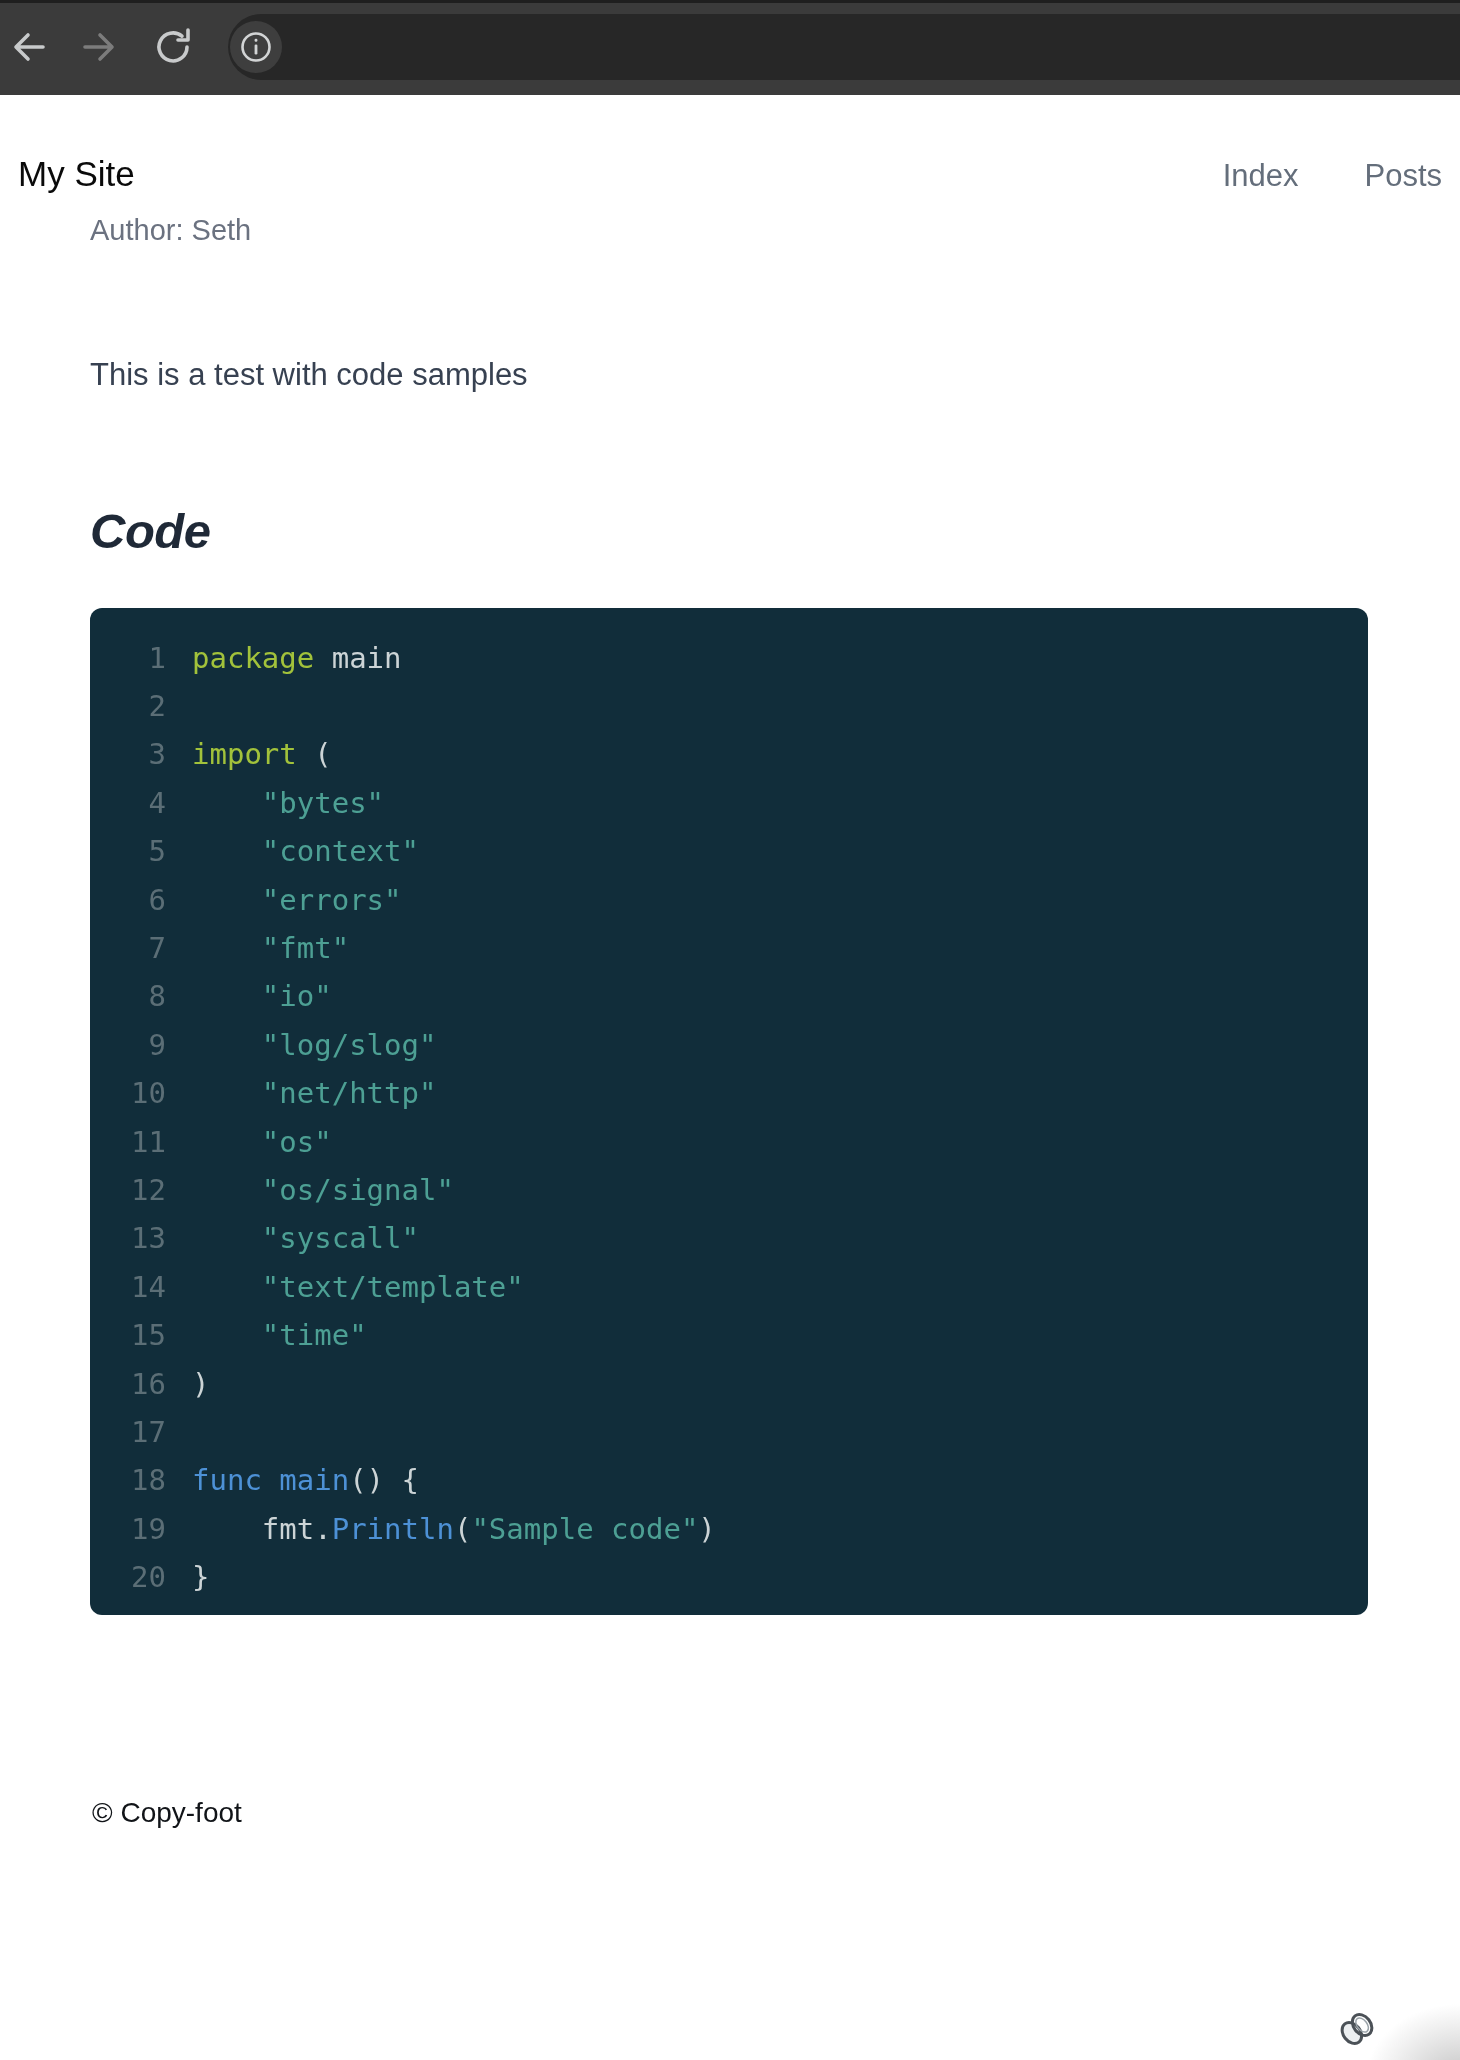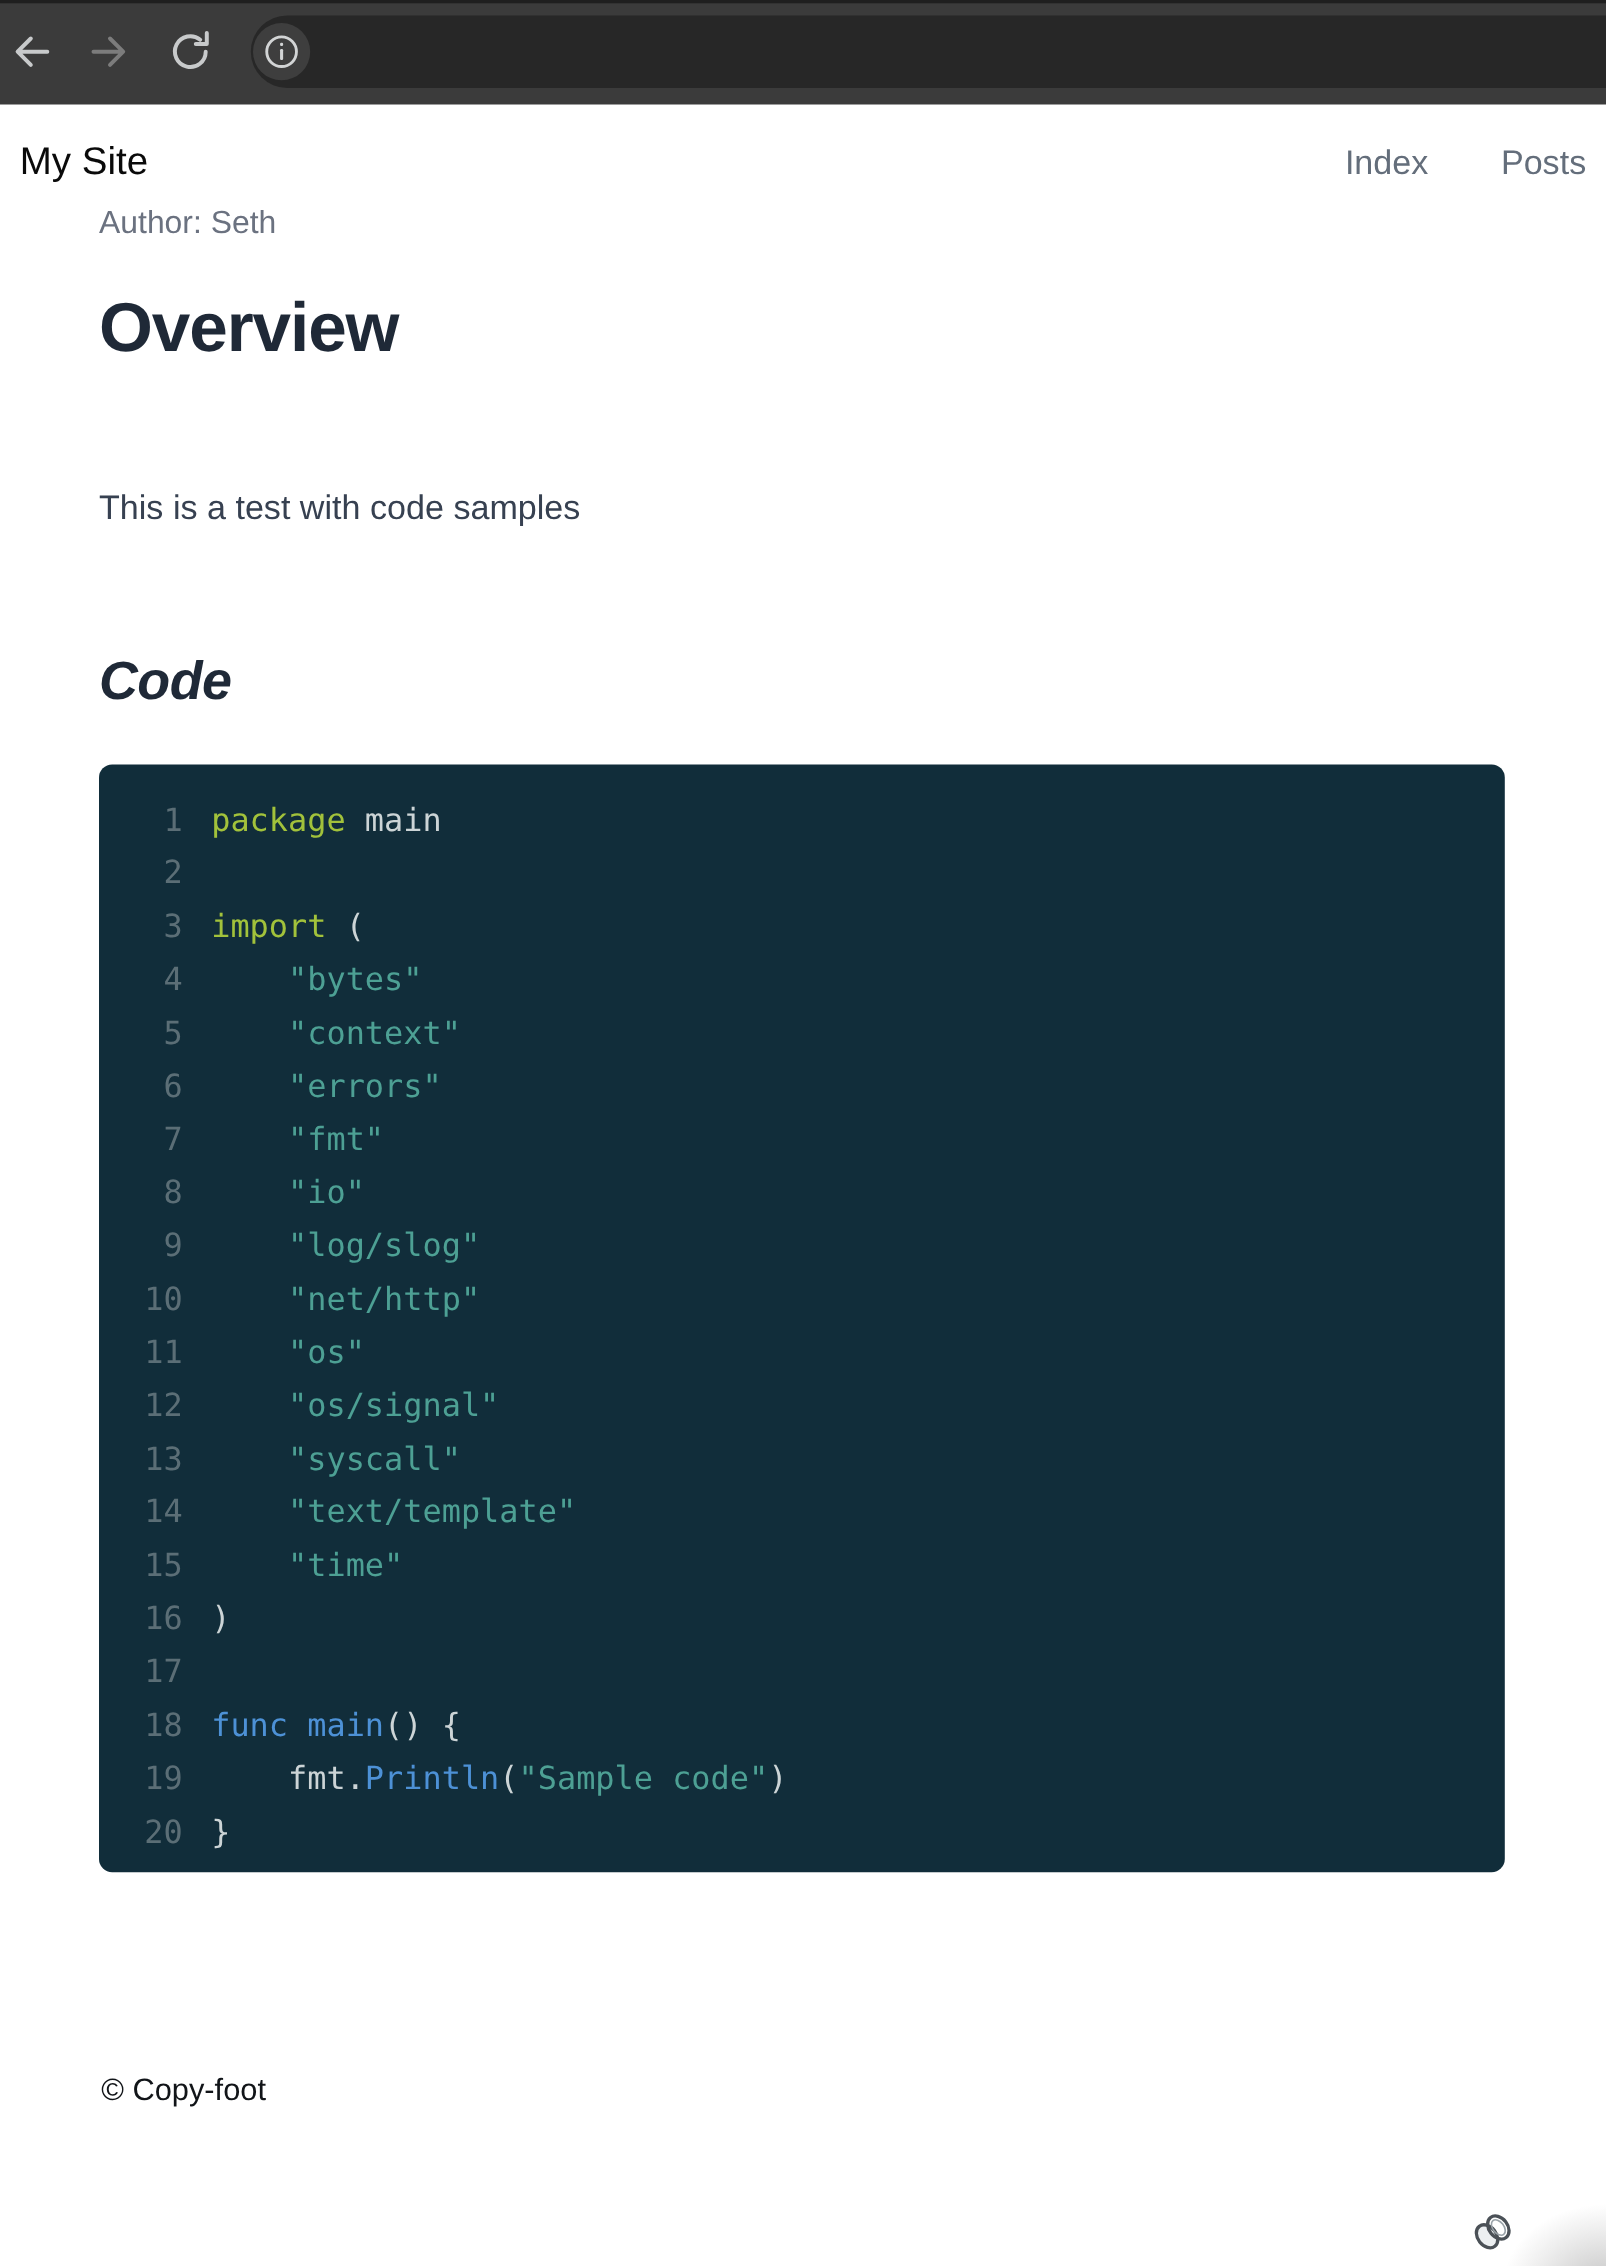--- a/index.html
+++ b/index.html
@@ -8,21 +8,21 @@
   
   .chrome { position:relative; width:1460px; height:95px; background:#3b3b3b; overflow:hidden; }
   .chrome-topstrip { position:absolute; top:0; left:0; right:0; height:3px; background:#1f1f1f; }
   .nav-btn { position:absolute; top:25px; width:44px; height:44px; cursor:pointer; }
   .nav-btn svg { display:block; }
   .url-pill { position:absolute; left:228px; right:-60px; top:14px; height:66px; background:#272727; border-radius:33px; }
   .info-chip { position:absolute; left:230px; top:21px; width:52px; height:52px; border-radius:50%; background:#3e3e3e; display:flex; align-items:center; justify-content:center; }
   .url-text { position:absolute; left:302px; top:14px; height:66px; line-height:66px; font-size:27px; color:#e8e8e8; letter-spacing:.3px; white-space:nowrap; }
 
   
-  .site-header { display:flex; justify-content:space-between; align-items:baseline; padding:32px 18px 0 18px; }
+  .site-header { display:flex; justify-content:space-between; align-items:baseline; padding:59px 18px 0 18px; }
   .site-title { font-size:35px; color:#0a0a0a; }
   .site-nav { display:flex; gap:66px; }
   .site-nav a { font-size:31px; color:#646e7b; text-decoration:none; cursor:pointer; }
 
   
   .article { margin-left:90px; width:1278px; }
   .post-title { margin-top:50px; font-size:90px; font-weight:700; letter-spacing:-2px; color:#050505; line-height:1.05; }
   .author { margin-top:20px; font-size:29px; color:#6b7280; }
   .h2 { margin-top:42px; font-size:63px; font-weight:700; color:#1f2937; letter-spacing:-1px; line-height:1.15; }
   .body-p { margin-top:108px; font-size:31px; color:#374151; line-height:1.3; }
@@ -80,21 +80,20 @@
   <span class="site-title">My Site</span>
   <nav class="site-nav">
     <a>Index</a>
     <a>Posts</a>
   </nav>
 </div>
 
 <div class="article">
   <div class="author">Author: Seth</div>
 
-  <h2 class="h2">Overview</h2>
   <p class="body-p">This is a test with code samples</p>
 
   <h3 class="h3">Code</h3>
 
   <pre class="code-block"><div><div class="code-line"><span class="ln" style="color: rgb(91, 110, 118);">1</span><span class="lc"><span style="color: rgb(162, 194, 59);">package</span><span style="color: rgb(204, 212, 214);"> main</span></span></div><div class="code-line"><span class="ln" style="color: rgb(91, 110, 118);">2</span><span class="lc"></span></div><div class="code-line"><span class="ln" style="color: rgb(91, 110, 118);">3</span><span class="lc"><span style="color: rgb(162, 194, 59);">import</span><span style="color: rgb(204, 212, 214);"> (</span></span></div><div class="code-line"><span class="ln" style="color: rgb(91, 110, 118);">4</span><span class="lc"><span style="color: rgb(204, 212, 214);">    </span><span style="color: rgb(77, 160, 148);">"bytes"</span></span></div><div class="code-line"><span class="ln" style="color: rgb(91, 110, 118);">5</span><span class="lc"><span style="color: rgb(204, 212, 214);">    </span><span style="color: rgb(77, 160, 148);">"context"</span></span></div><div class="code-line"><span class="ln" style="color: rgb(91, 110, 118);">6</span><span class="lc"><span style="color: rgb(204, 212, 214);">    </span><span style="color: rgb(77, 160, 148);">"errors"</span></span></div><div class="code-line"><span class="ln" style="color: rgb(91, 110, 118);">7</span><span class="lc"><span style="color: rgb(204, 212, 214);">    </span><span style="color: rgb(77, 160, 148);">"fmt"</span></span></div><div class="code-line"><span class="ln" style="color: rgb(91, 110, 118);">8</span><span class="lc"><span style="color: rgb(204, 212, 214);">    </span><span style="color: rgb(77, 160, 148);">"io"</span></span></div><div class="code-line"><span class="ln" style="color: rgb(91, 110, 118);">9</span><span class="lc"><span style="color: rgb(204, 212, 214);">    </span><span style="color: rgb(77, 160, 148);">"log/slog"</span></span></div><div class="code-line"><span class="ln" style="color: rgb(91, 110, 118);">10</span><span class="lc"><span style="color: rgb(204, 212, 214);">    </span><span style="color: rgb(77, 160, 148);">"net/http"</span></span></div><div class="code-line"><span class="ln" style="color: rgb(91, 110, 118);">11</span><span class="lc"><span style="color: rgb(204, 212, 214);">    </span><span style="color: rgb(77, 160, 148);">"os"</span></span></div><div class="code-line"><span class="ln" style="color: rgb(91, 110, 118);">12</span><span class="lc"><span style="color: rgb(204, 212, 214);">    </span><span style="color: rgb(77, 160, 148);">"os/signal"</span></span></div><div class="code-line"><span class="ln" style="color: rgb(91, 110, 118);">13</span><span class="lc"><span style="color: rgb(204, 212, 214);">    </span><span style="color: rgb(77, 160, 148);">"syscall"</span></span></div><div class="code-line"><span class="ln" style="color: rgb(91, 110, 118);">14</span><span class="lc"><span style="color: rgb(204, 212, 214);">    </span><span style="color: rgb(77, 160, 148);">"text/template"</span></span></div><div class="code-line"><span class="ln" style="color: rgb(91, 110, 118);">15</span><span class="lc"><span style="color: rgb(204, 212, 214);">    </span><span style="color: rgb(77, 160, 148);">"time"</span></span></div><div class="code-line"><span class="ln" style="color: rgb(91, 110, 118);">16</span><span class="lc"><span style="color: rgb(204, 212, 214);">)</span></span></div><div class="code-line"><span class="ln" style="color: rgb(91, 110, 118);">17</span><span class="lc"></span></div><div class="code-line"><span class="ln" style="color: rgb(91, 110, 118);">18</span><span class="lc"><span style="color: rgb(77, 145, 214);">func</span><span style="color: rgb(204, 212, 214);"> </span><span style="color: rgb(77, 145, 214);">main</span><span style="color: rgb(204, 212, 214);">() {</span></span></div><div class="code-line"><span class="ln" style="color: rgb(91, 110, 118);">19</span><span class="lc"><span style="color: rgb(204, 212, 214);">    fmt.</span><span style="color: rgb(77, 145, 214);">Println</span><span style="color: rgb(204, 212, 214);">(</span><span style="color: rgb(77, 160, 148);">"Sample code"</span><span style="color: rgb(204, 212, 214);">)</span></span></div><div class="code-line"><span class="ln" style="color: rgb(91, 110, 118);">20</span><span class="lc"><span style="color: rgb(204, 212, 214);">}</span></span></div></div></pre>
 </div>
 
 <div class="footer">© Copy-foot</div>
 
 <div class="corner-shade"></div>

